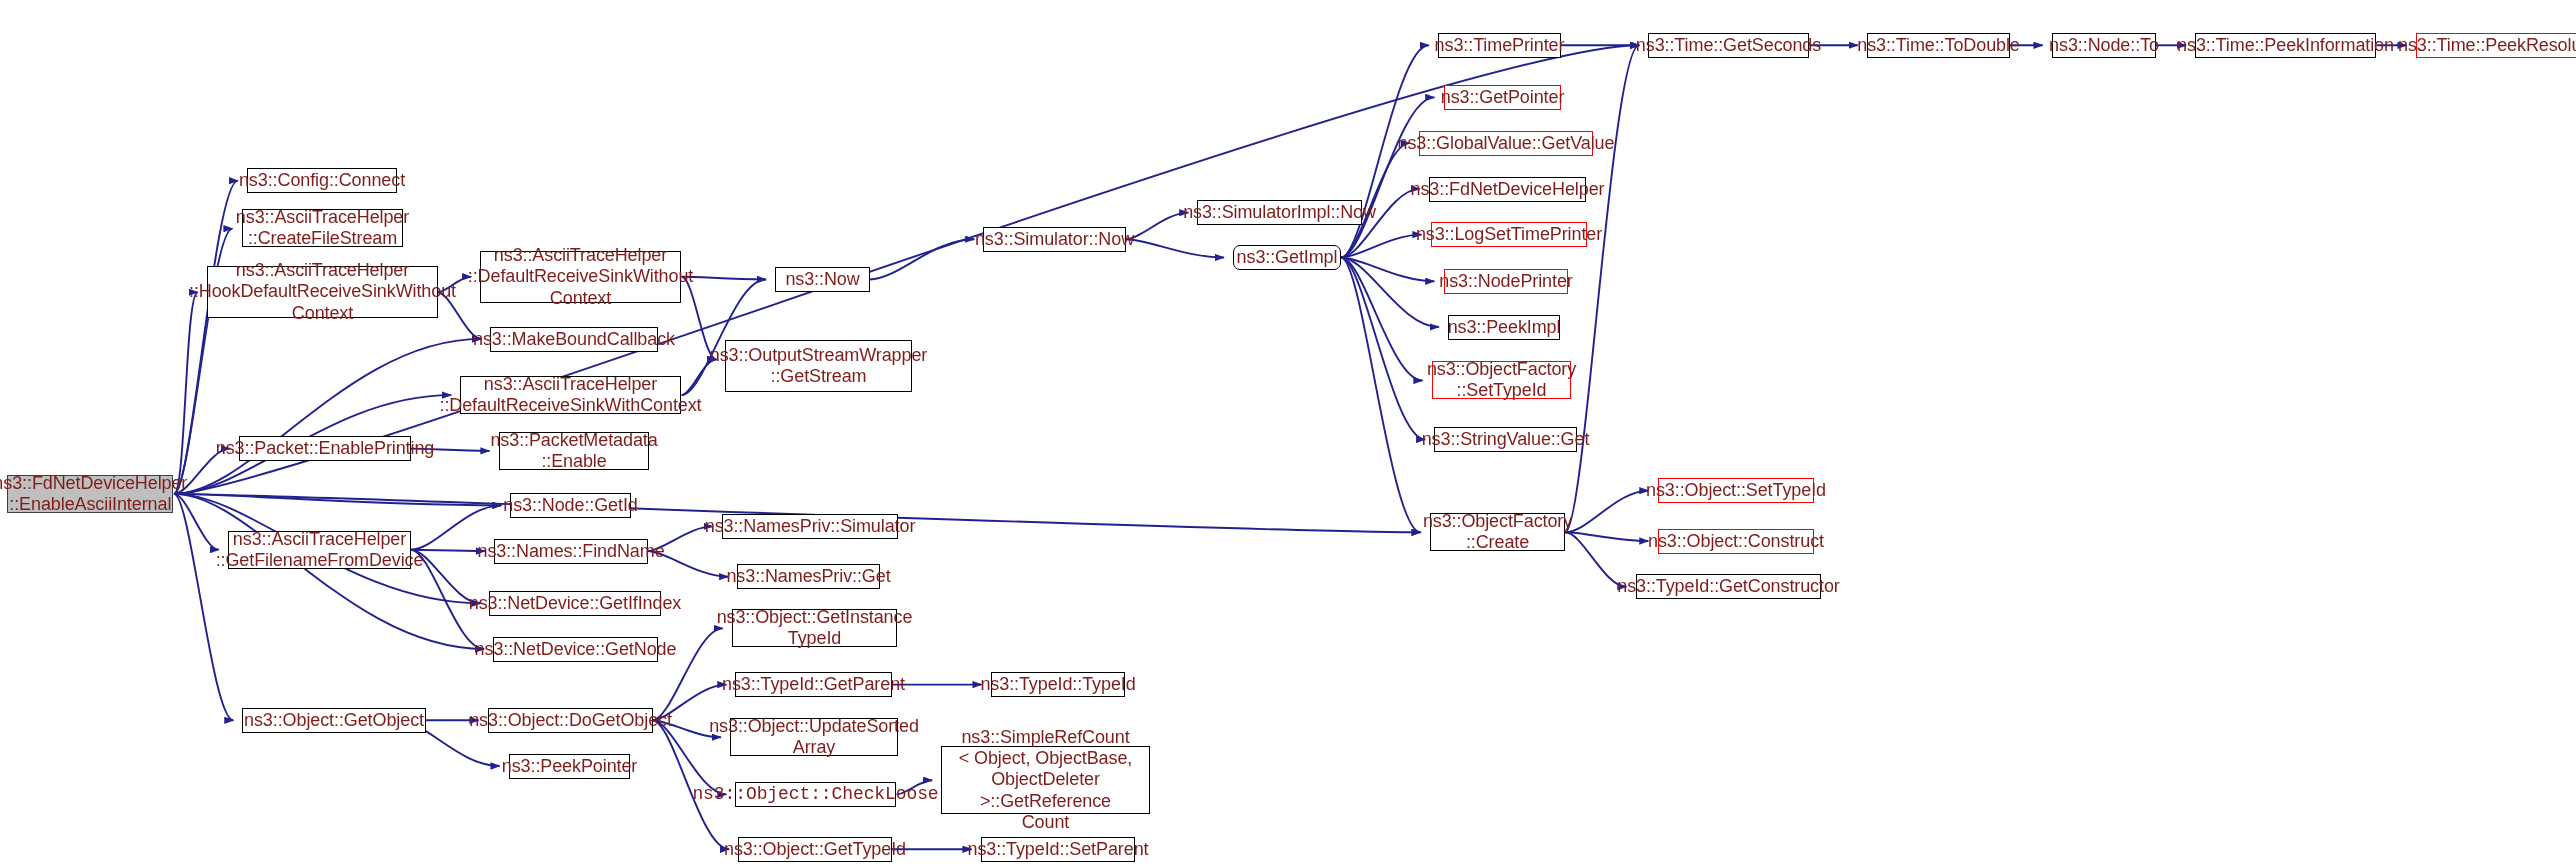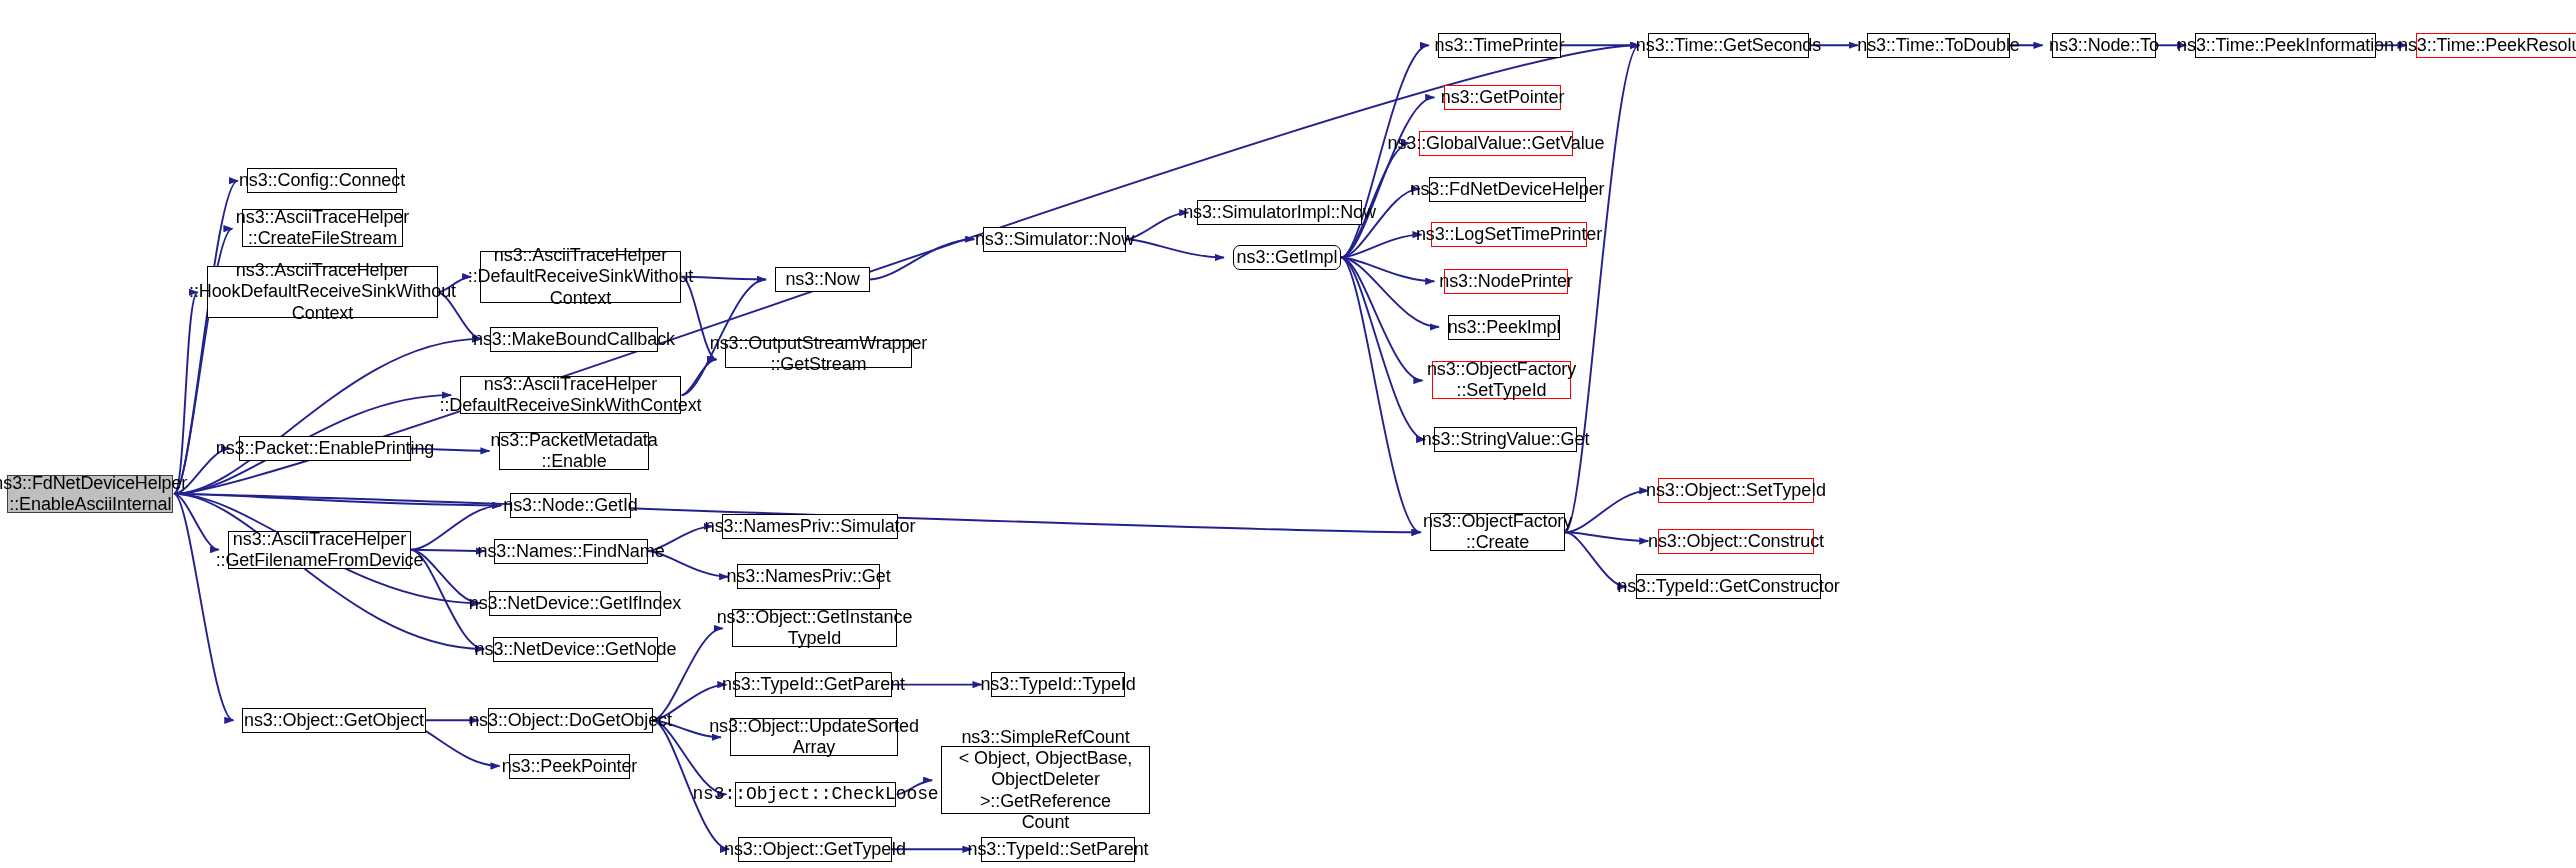--- a/index.html
+++ b/index.html
@@ -16,21 +16,21 @@
     position:absolute;
     box-sizing:border-box;
     background:#ffffff;
     border:1.5px solid #000000;
     display:flex;
     align-items:center;
     justify-content:center;
     text-align:center;
     font-size:18px;
     line-height:1.17;
-    color:#000000;
+    color:#7f1d1d;
     letter-spacing:-0.1px;
     white-space:pre-line;
     padding:0.9px 4.6px;
   }
   .node.red{border-color:#ff0000;}
   .node.root{background:#bfbfbf;border-color:#404040;}
 </style>
 </head>
 <body>
 
@@ -123,21 +123,21 @@
 ::DefaultReceiveSinkWithContext</div>
       <div class="node" style="left: 499px; top: 432px; width: 150px; height: 38px;">ns3::PacketMetadata
 ::Enable</div>
       <div class="node" style="left: 510px; top: 493px; width: 121px; height: 25px;">ns3::Node::GetId</div>
       <div class="node" style="left: 494px; top: 539px; width: 154px; height: 25px;">ns3::Names::FindName</div>
       <div class="node" style="left: 489px; top: 591px; width: 172px; height: 25px;">ns3::NetDevice::GetIfIndex</div>
       <div class="node" style="left: 493px; top: 637px; width: 165px; height: 25px;">ns3::NetDevice::GetNode</div>
       <div class="node" style="left: 488px; top: 708px; width: 165px; height: 25px;">ns3::Object::DoGetObject</div>
       <div class="node" style="left: 509px; top: 754px; width: 121px; height: 25px;">ns3::PeekPointer</div>
       <div class="node" style="left: 775px; top: 267px; width: 95px; height: 25px;">ns3::Now</div>
-      <div class="node" style="left: 725px; top: 340px; width: 187px; height: 28px; text-align: center;">ns3::OutputStreamWrapper
+      <div class="node" style="left: 725px; top: 340px; width: 187px; height: 52px; text-align: center;">ns3::OutputStreamWrapper
 ::GetStream</div>
       <div class="node" style="left: 722px; top: 514px; width: 176px; height: 25px;">ns3::NamesPriv::Simulator</div>
       <div class="node" style="left: 737px; top: 564px; width: 143px; height: 25px;">ns3::NamesPriv::Get</div>
       <div class="node" style="left: 732px; top: 609px; width: 165px; height: 38px;">ns3::Object::GetInstance
 TypeId</div>
       <div class="node" style="left: 735px; top: 672px; width: 157px; height: 25px;">ns3::TypeId::GetParent</div>
       <div class="node" style="left: 730px; top: 718px; width: 168px; height: 38px;">ns3::Object::UpdateSorted
 Array</div>
       <div class="node" style="left: 735px; top: 782px; width: 161px; height: 25px; font-family: Liberation Mono, monospace;">ns3::Object::CheckLoose</div>
       <div class="node" style="left: 738px; top: 837px; width: 154px; height: 25px;">ns3::Object::GetTypeId</div>
@@ -145,21 +145,21 @@
       <div class="node" style="left: 941px; top: 746px; width: 209px; height: 68px;">ns3::SimpleRefCount
 &lt; Object, ObjectBase,
  ObjectDeleter &gt;::GetReference
 Count</div>
       <div class="node" style="left: 981px; top: 837px; width: 154px; height: 25px;">ns3::TypeId::SetParent</div>
       <div class="node" style="left: 983px; top: 227px; width: 143px; height: 25px;">ns3::Simulator::Now</div>
       <div class="node" style="left: 1197px; top: 200px; width: 165px; height: 25px;">ns3::SimulatorImpl::Now</div>
       <div class="node" style="left: 1233px; top: 245px; width: 108px; height: 25px; border-radius: 7px;">ns3::GetImpl</div>
       <div class="node" style="left: 1438px; top: 33px; width: 123px; height: 25px;">ns3::TimePrinter</div>
       <div class="node red" style="left: 1444px; top: 85px; width: 117px; height: 25px;">ns3::GetPointer</div>
-      <div class="node red" style="left: 1419px; top: 131px; width: 154px; height: 25px;">ns3::GlobalValue::GetValue</div>
+      <div class="node red" style="left: 1419px; top: 131px; width: 174px; height: 25px;">ns3::GlobalValue::GetValue</div>
       <div class="node" style="left: 1429px; top: 177px; width: 157px; height: 25px;">ns3::FdNetDeviceHelper</div>
       <div class="node red" style="left: 1431px; top: 222px; width: 156px; height: 25px;">ns3::LogSetTimePrinter</div>
       <div class="node red" style="left: 1444px; top: 269px; width: 124px; height: 25px;">ns3::NodePrinter</div>
       <div class="node" style="left: 1448px; top: 315px; width: 112px; height: 25px;">ns3::PeekImpl</div>
       <div class="node red" style="left: 1432px; top: 361px; width: 139px; height: 38px;">ns3::ObjectFactory
 ::SetTypeId</div>
       <div class="node" style="left: 1434px; top: 427px; width: 143px; height: 25px;">ns3::StringValue::Get</div>
       <div class="node" style="left: 1430px; top: 513px; width: 135px; height: 38px;">ns3::ObjectFactory
 ::Create</div>
       <div class="node" style="left: 1648px; top: 33px; width: 161px; height: 25px;">ns3::Time::GetSeconds</div>

